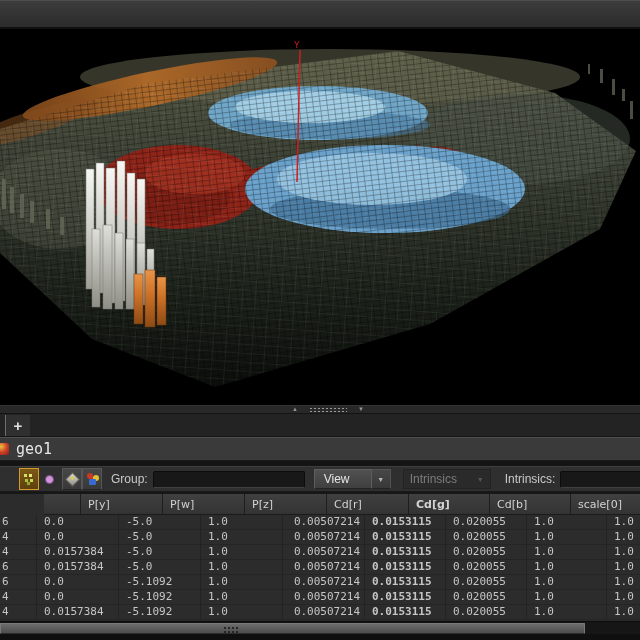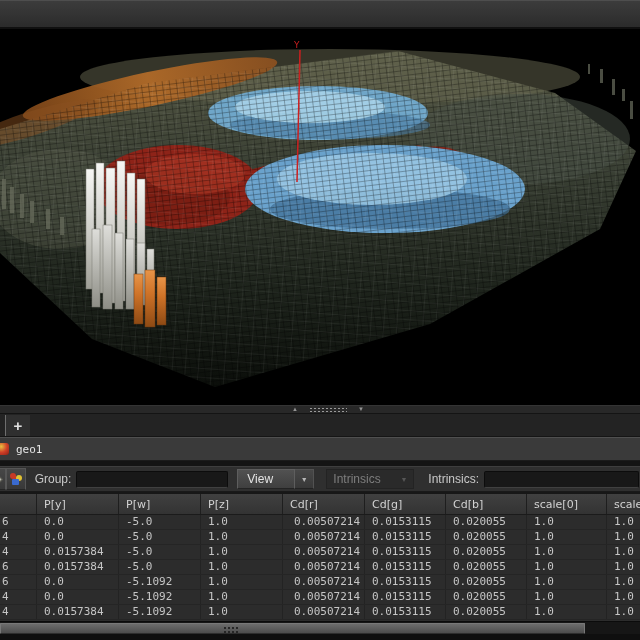--- a/index.html
+++ b/index.html
@@ -30,28 +30,28 @@
             background:#2f2f2f;border-left:1px solid #6e6e6e;
             color:#e0e0e0;font-size:15px;font-weight:bold;
             display:flex;align-items:center;justify-content:center;cursor:pointer;}
 
   
   .path-bar{position:absolute;left:0;top:437px;width:640px;height:24px;box-sizing:border-box;
             background:#3a3a3a;border-top:1px solid #4f4f4f;border-bottom:1px solid #1b1b1b;
             display:flex;align-items:center;}
   .node-icon{width:12px;height:12px;margin-left:-3px;border-radius:3px;flex:none;
              background:radial-gradient(circle at 35% 30%,#e8c040 0%,#d04028 50%,#8a1f14 100%);}
-  .node-name{margin-left:7px;font-family:"DejaVu Sans Mono",monospace;font-size:11px;color:#e6e6e6;}
+  .node-name{margin-left:7px;font-family:"DejaVu Sans Mono",monospace;font-size:15px;color:#e6e6e6;}
 
   .gap-strip{position:absolute;left:0;top:461px;width:640px;height:5px;background:#141414;}
 
   
   .toolbar{position:absolute;left:0;top:466px;width:640px;height:26px;box-sizing:border-box;
            background:#2f2f2f;border-top:1px solid #3e3e3e;border-bottom:1px solid #191919;
-           display:flex;align-items:center;font-size:12px;color:#c9c9c9;justify-content:flex-end;}
+           display:flex;align-items:center;font-size:12px;color:#c9c9c9;}
   .lvl{width:20px;height:22px;box-sizing:border-box;display:flex;align-items:center;justify-content:center;
        background:transparent;border:1px solid transparent;cursor:pointer;flex:none;}
   .lvl.first{margin-left:19px;}
   .lvl.raised{background:linear-gradient(#474747,#383838);border:1px solid #565656;border-bottom-color:#252525;}
   .lvl.selected{background:linear-gradient(#7c5916,#5c400d);border:1px solid var(--accent-orange,#d79a28);}
   .icon-points{width:12px;height:12px;position:relative;}
   .icon-points::before{content:"";position:absolute;left:1px;top:1px;width:3px;height:3px;background:#d2e060;
        box-shadow:5px 0 0 #e8e878,1px 5px 0 #a8c040,6px 5px 0 #c8d850,3px 8px 0 #90a830;}
   .icon-vertices{width:7px;height:7px;border-radius:50%;background:#d294da;border:1px solid #7a4a8a;}
   .icon-prims{width:9px;height:9px;transform:rotate(45deg);background:linear-gradient(135deg,#dcdcd2,#8f8f85);
@@ -79,31 +79,31 @@
   .intr-arrow{font-size:7px;color:#565656;}
   .attr-label{margin-left:14px;}
   .attr-input{flex:1;margin-left:5px;margin-right:1px;}
 
   
   .sheet{position:absolute;left:0;top:492px;width:640px;height:129px;box-sizing:border-box;overflow:hidden;
          background:#2c2c2c;border-top:2px solid #171717;
          font-family:"DejaVu Sans Mono",monospace;font-size:11px;}
   .sheet-header{display:flex;height:21px;box-sizing:border-box;color:#d2d2d2;
          background:linear-gradient(#404040,#333333);border-bottom:1px solid #1b1b1b;
-         font-family:"DejaVu Sans",sans-serif;}
+         font-family:"DejaVu Sans",sans-serif;margin-left:44px;}
   .hcell{box-sizing:border-box;flex:none;display:flex;align-items:center;padding-left:7px;
          border-left:1px solid #1e1e1e;overflow:hidden;white-space:nowrap;cursor:pointer;}
   .hcell.c0{border-left:none;}
   .trow{display:flex;height:15px;line-height:14px;box-sizing:border-box;color:#c6c6c6;
         background:#2c2c2c;border-bottom:1px solid #252525;}
   .tcell{box-sizing:border-box;flex:none;padding-left:7px;border-left:1px solid #232323;
          overflow:hidden;white-space:nowrap;}
   .tcell.c0{border-left:none;padding-left:2px;}
   .c0{width:36px;} .c1{width:82px;} .c2{width:82px;} .c3{width:82px;} .c4{width:82px;text-align:center;}
-  .c5{width:81px;} .c6{width:81px;} .c7{width:80px;} .c8{width:46px;}
+  .c5{width:81px;font-weight:bold;} .c6{width:81px;} .c7{width:80px;} .c8{width:46px;}
 
   
   .hscroll{position:absolute;left:0;top:621px;width:640px;height:13px;box-sizing:border-box;
            background:#161616;border-top:1px solid #0b0b0b;}
   .hthumb{position:absolute;left:0;top:1px;width:585px;height:11px;box-sizing:border-box;border-radius:1px;
           background:linear-gradient(#6c6c6c,#4d4d4d);border:1px solid #787878;border-bottom-color:#2e2e2e;cursor:pointer;}
   .hgrip{position:absolute;left:222px;top:2px;width:17px;height:8px;
          background-image:radial-gradient(circle,#262626 1px,transparent 1.3px);background-size:4px 4px;}
   .bottom-strip{position:absolute;left:0;top:634px;width:640px;height:6px;background:#0f0f0f;}
 </style>

